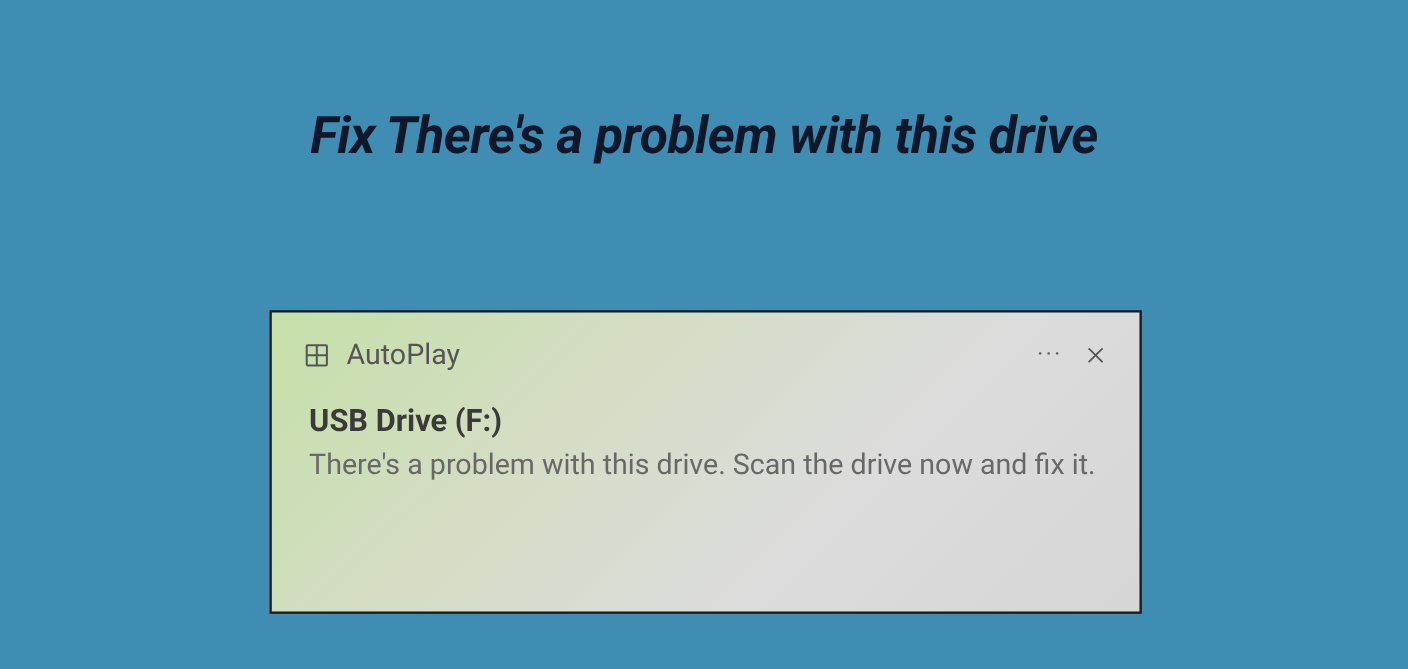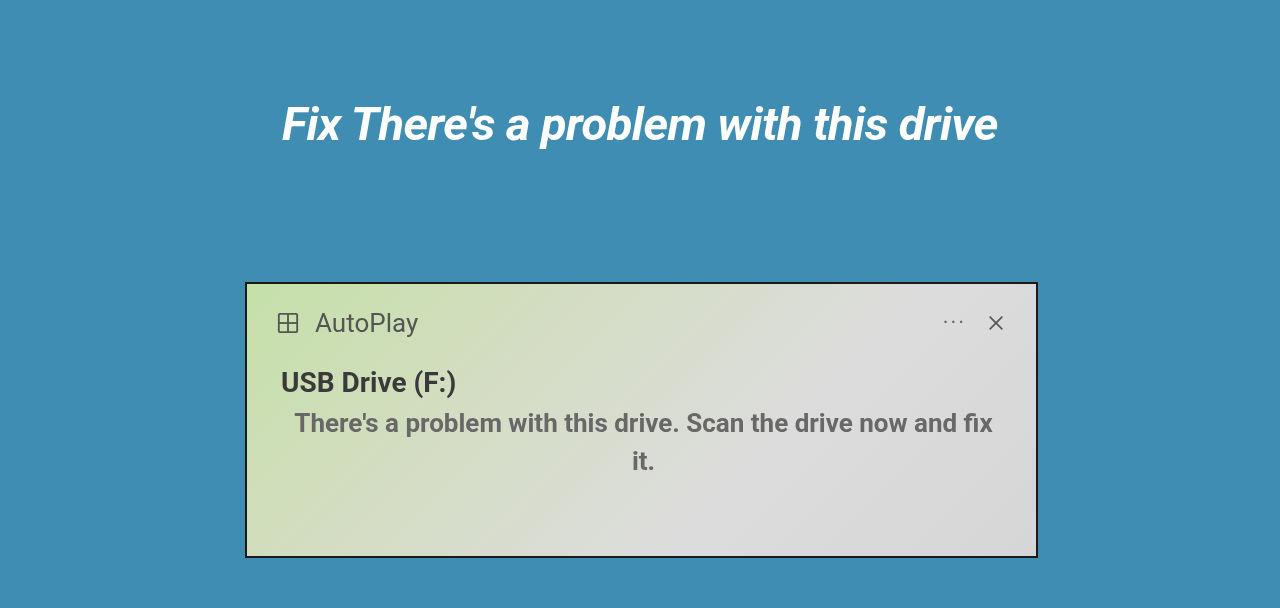--- a/index.html
+++ b/index.html
@@ -17,21 +17,21 @@
     }
     .headline {
       position: absolute;
       top: 96px;
       left: 0;
       right: 0;
       text-align: center;
       font-size: 47px;
       font-weight: 700;
       font-style: italic;
-      color: #ffffff;
+      color: #0f172a;
       letter-spacing: -0.5px;
     }
     .notification-card {
       position: absolute;
       top: 282px;
       left: 245px;
       width: 793px;
       height: 276px;
       border: 2px solid #1a1a1a;
       background: linear-gradient(135deg, #c5e0a8 0%, #d5ddc5 35%, #dcdcdc 65%, #d6d6d6 100%);
@@ -89,22 +89,21 @@
     .drive-title {
       font-size: 28px;
       font-weight: 700;
       color: #3a3a3a;
       margin-bottom: 6px;
     }
     .drive-message {
       font-size: 26px;
       color: #686868;
       line-height: 1.45;
-      font-weight: 700;
-      text-align: center;
+      font-weight: 400;
     }
   </style>
 </head>
 <body>
 
 <div class="headline">Fix There's a problem with this drive</div>
 
 <div class="notification-card">
   <div class="notification-header">
     <div class="notification-header-left">

